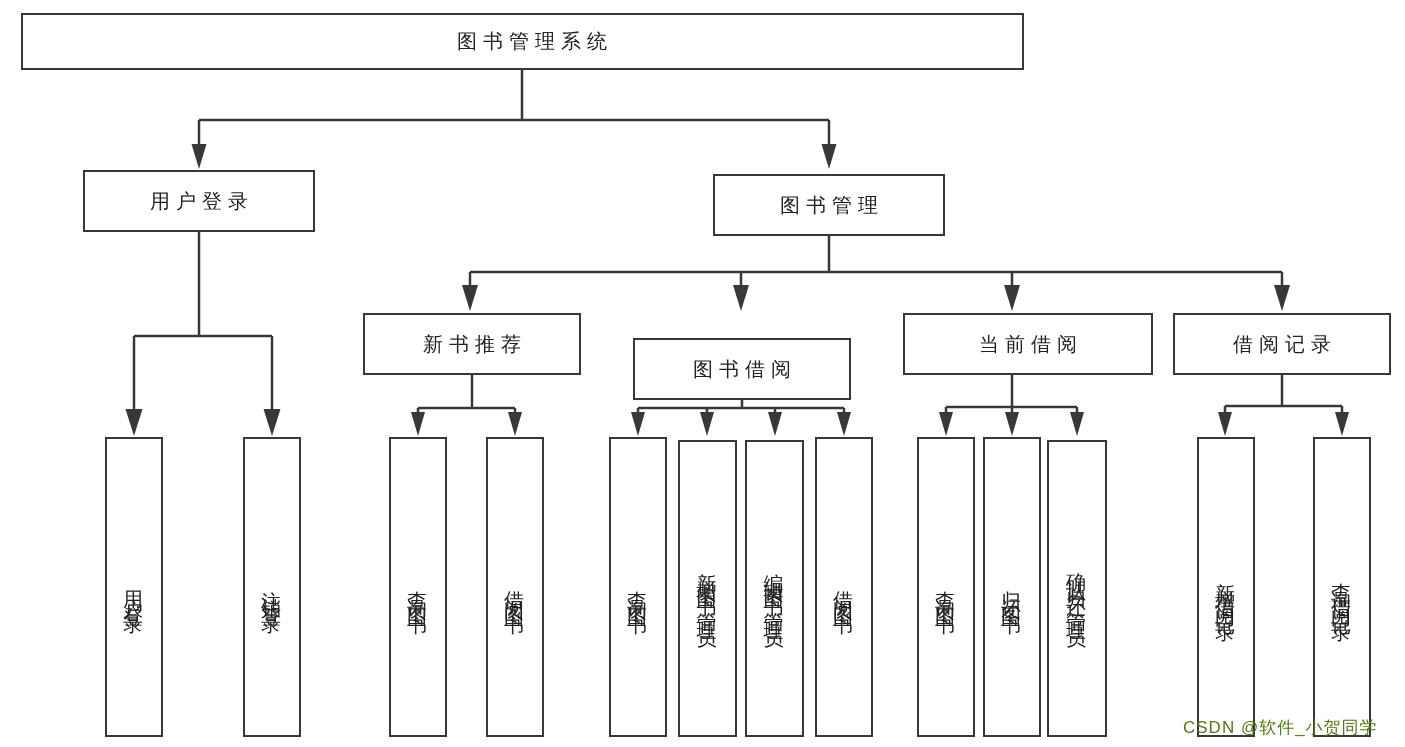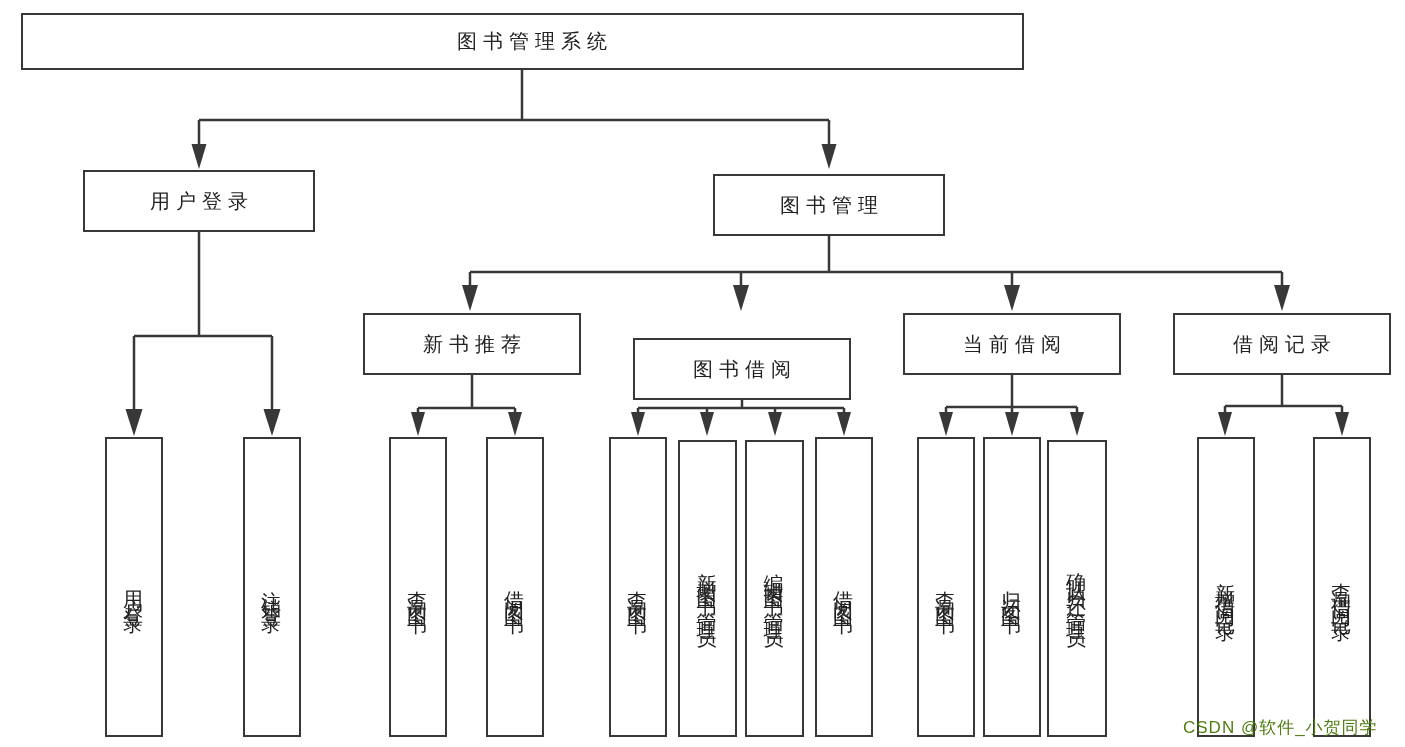--- a/index.html
+++ b/index.html
@@ -120,21 +120,21 @@
   <div class="box" style="left:713px; top:174px; width:232px; height:62px;">
     <span class="h-label">图书管理</span>
   </div>
 
   <div class="box" style="left:363px; top:313px; width:218px; height:62px;">
     <span class="h-label">新书推荐</span>
   </div>
   <div class="box" style="left:633px; top:313px; width:218px; height:62px;margin-top:25px;">
     <span class="h-label">图书借阅</span>
   </div>
-  <div class="box" style="left:903px; top:313px; width:218px; height:62px;text-align:center;">
+  <div class="box" style="left:903px; top:313px; width:250px; height:62px;text-align:center;">
     <span class="h-label">当前借阅</span>
   </div>
   <div class="box" style="left:1173px; top:313px; width:218px; height:62px;">
     <span class="h-label">借阅记录</span>
   </div>
 
   <div class="box vbox" style="left:105px; top:437px; width:58px; height:300px;">
     <span class="v-label">用户登录</span>
   </div>
   <div class="box vbox" style="left:243px; top:437px; width:58px; height:300px;">

